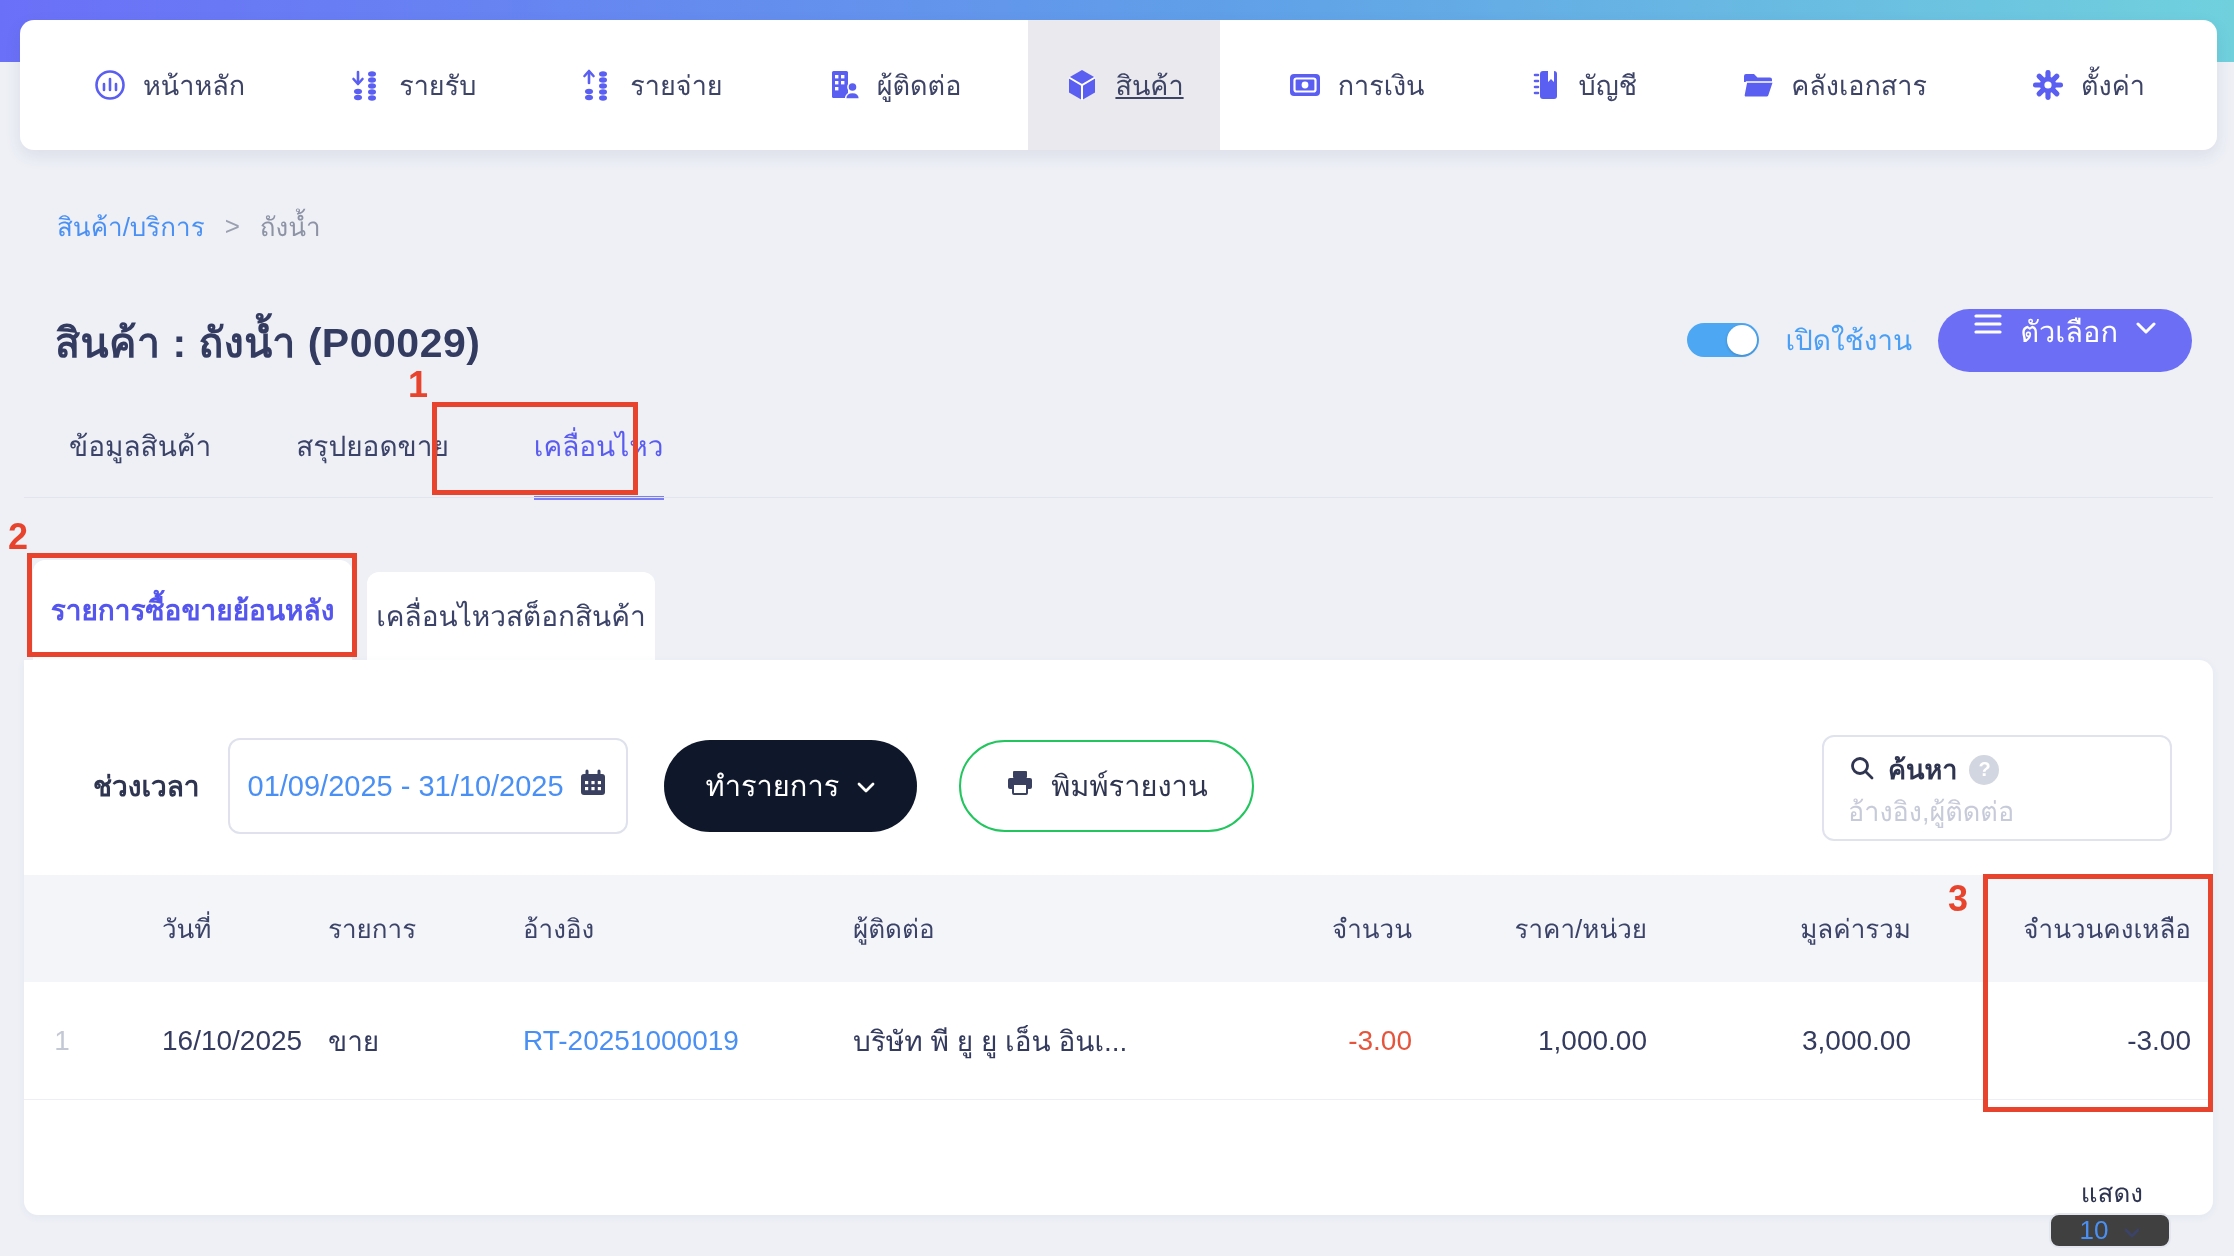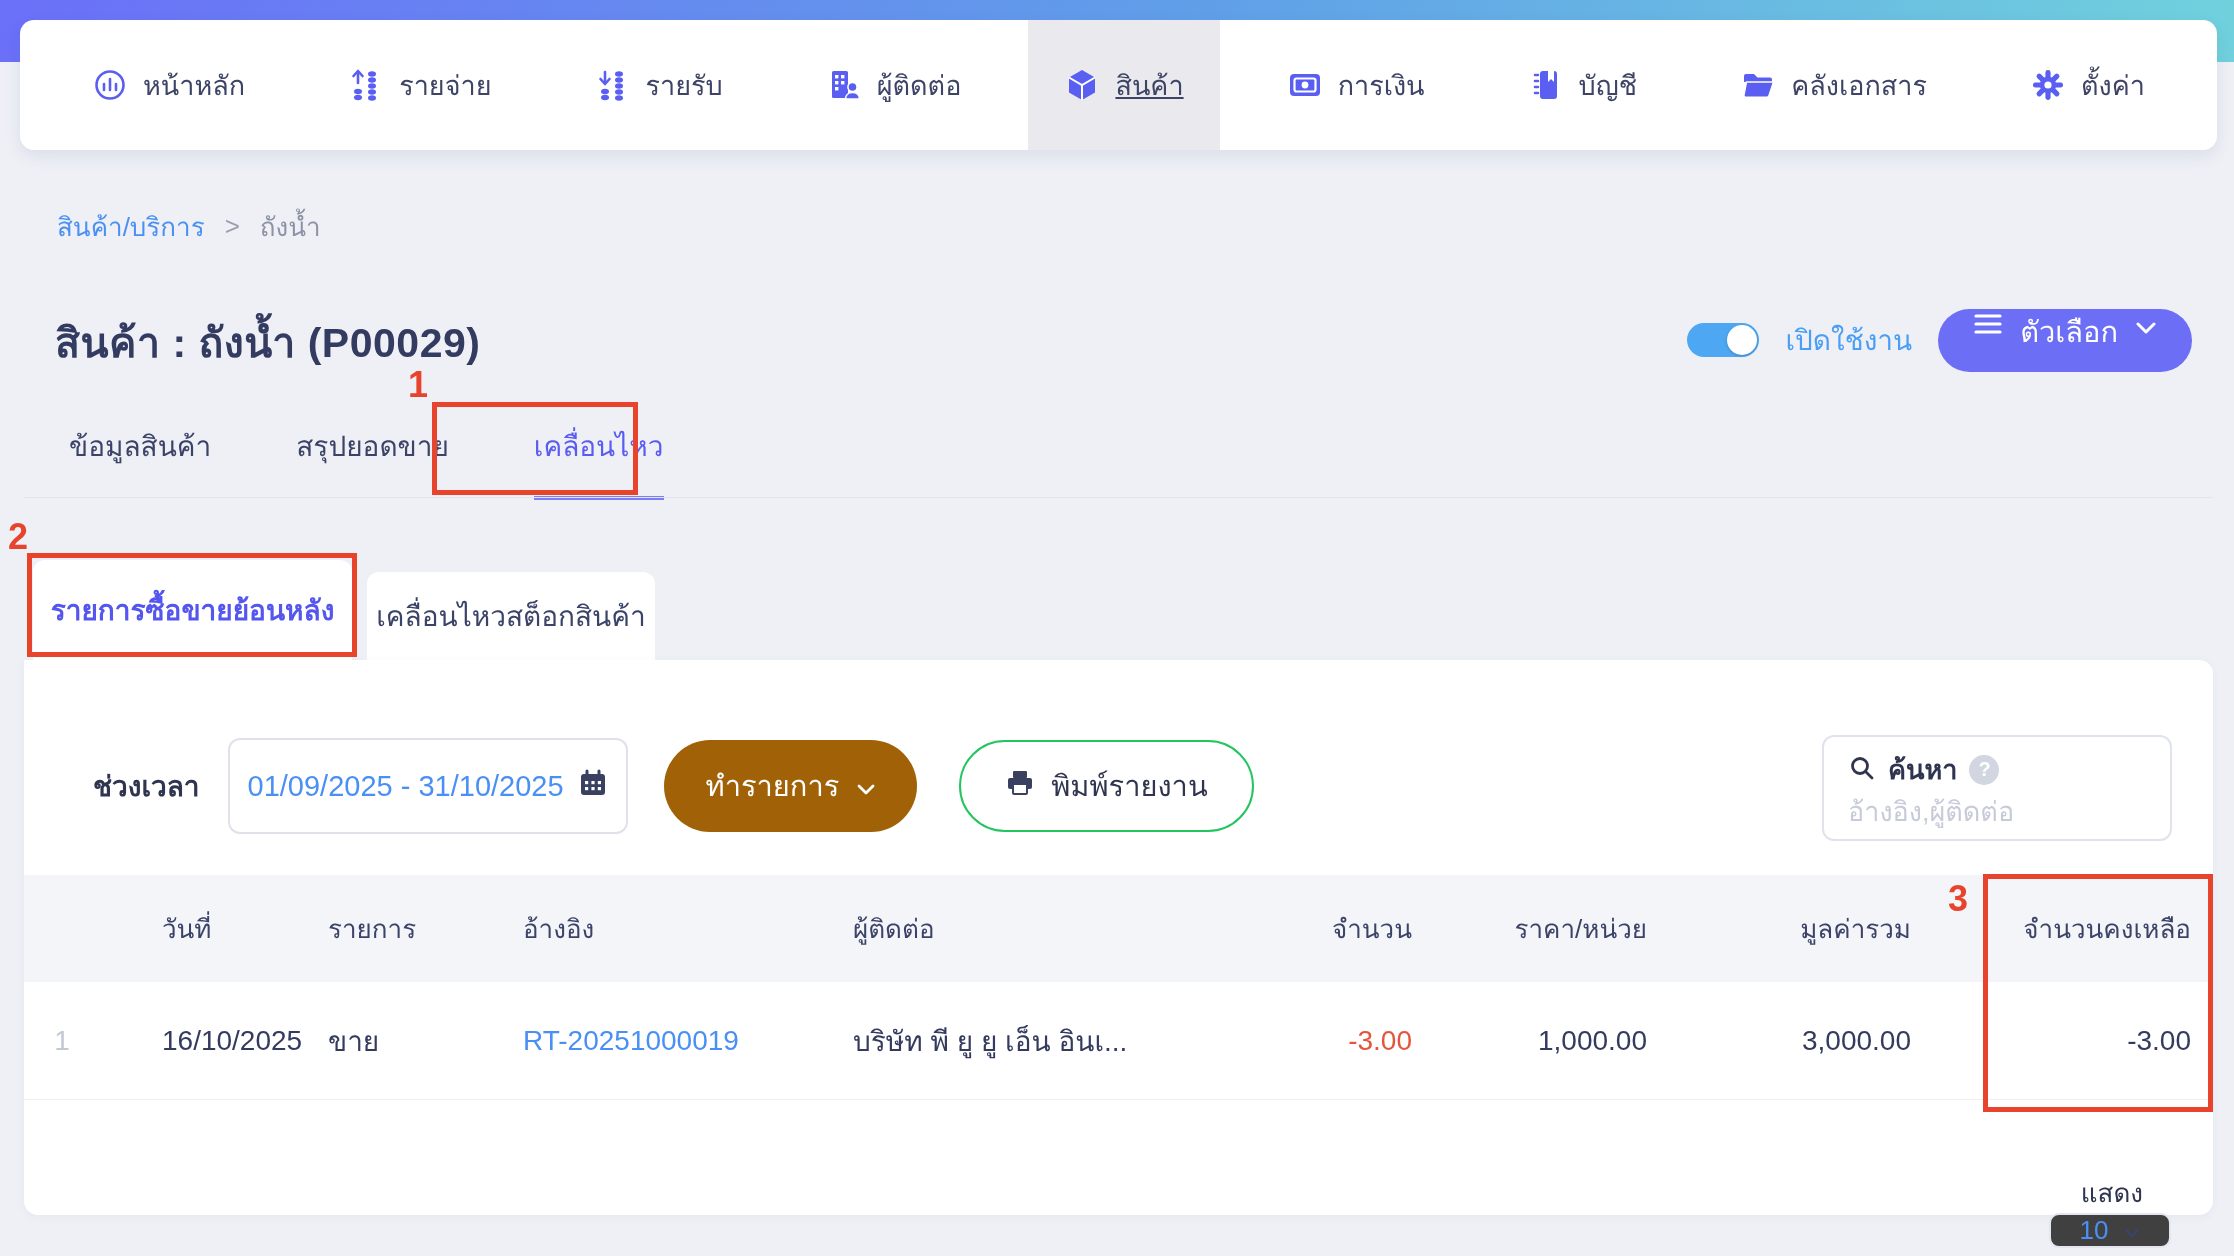--- a/index.html
+++ b/index.html
@@ -85,22 +85,22 @@
     display:flex; align-items:center;margin-left:36px;
   }
   .filter-label { font-size:28px; font-weight:bold; color:#2f3550; margin-right:28px; }
   .date-field {
     width:400px; height:96px; border:2px solid #dfe2ec; border-radius:12px;
     background:#fff; display:flex; align-items:center; justify-content:center;
     gap:14px; color:#4a90f4; font-size:29px; cursor:pointer;
   }
   .action-button {
     margin-left:36px; height:92px; padding:16px 42px; border:none;
-    background:#a16207; color:#fff; font-size:29px; border-radius:46px;
-    display:flex; align-items:center; gap:18px; cursor:pointer;
+    background:#0f172a; color:#fff; font-size:29px; border-radius:46px;
+    display:flex; align-items:center; gap:18px; cursor:pointer;font-family:Liberation Mono, monospace;
   }
   .print-button {
     margin-left:42px; height:92px; padding:0 44px;
     background:#fff; border:2px solid #22c55e; color:#2f3550; font-size:29px;
     border-radius:46px; display:flex; align-items:center; gap:16px; cursor:pointer;
   }
   .search-box {
     position:absolute; top:735px; right:62px; width:350px; height:106px;
     border:2px solid #e0e3ed; border-radius:12px; background:#fff;
     padding:12px 24px; display:flex; flex-direction:column; justify-content:center; gap:6px;
@@ -171,48 +171,48 @@
           <svg width="36" height="36" viewBox="0 0 36 36">
             <circle cx="18" cy="18" r="13.5" fill="none" stroke="#5b5ff1" stroke-width="2.6"></circle>
             <path d="M12 23v-6M18 23V12M24 23v-6" stroke="#5b5ff1" stroke-width="2.6" stroke-linecap="round" fill="none"></path>
           </svg>
         </span>
       <span>หน้าหลัก</span>
     </div>
     <div class="nav-item">
       <span>
           <svg width="36" height="36" viewBox="0 0 36 36" fill="#5b5ff1">
+            <path d="M10 5v11" stroke="#5b5ff1" stroke-width="2.6" stroke-linecap="round" fill="none"></path>
+            <path d="M5.5 12l4.5 5 4.5-5" stroke="#5b5ff1" stroke-width="2.6" stroke-linecap="round" stroke-linejoin="round" fill="none"></path>
+            <ellipse cx="10" cy="24.5" rx="4" ry="2.8"></ellipse>
+            <ellipse cx="10" cy="30.5" rx="4" ry="2.8"></ellipse>
+            <ellipse cx="24" cy="7" rx="4" ry="2.8"></ellipse>
+            <ellipse cx="24" cy="13" rx="4" ry="2.8"></ellipse>
+            <ellipse cx="24" cy="19" rx="4" ry="2.8"></ellipse>
+            <ellipse cx="24" cy="25" rx="4" ry="2.8"></ellipse>
+            <ellipse cx="24" cy="31" rx="4" ry="2.8"></ellipse>
+          </svg>
+        </span>
+      <span>รายรับ</span>
+    </div>
+    <div class="nav-item">
+      <span>
+          <svg width="36" height="36" viewBox="0 0 36 36" fill="#5b5ff1">
             <path d="M10 16V5" stroke="#5b5ff1" stroke-width="2.6" stroke-linecap="round" fill="none"></path>
             <path d="M5.5 9L10 4l4.5 5" stroke="#5b5ff1" stroke-width="2.6" stroke-linecap="round" stroke-linejoin="round" fill="none"></path>
             <ellipse cx="10" cy="24.5" rx="4" ry="2.8"></ellipse>
             <ellipse cx="10" cy="30.5" rx="4" ry="2.8"></ellipse>
             <ellipse cx="24" cy="7" rx="4" ry="2.8"></ellipse>
             <ellipse cx="24" cy="13" rx="4" ry="2.8"></ellipse>
             <ellipse cx="24" cy="19" rx="4" ry="2.8"></ellipse>
             <ellipse cx="24" cy="25" rx="4" ry="2.8"></ellipse>
             <ellipse cx="24" cy="31" rx="4" ry="2.8"></ellipse>
           </svg>
         </span>
       <span>รายจ่าย</span>
-    </div>
-    <div class="nav-item">
-      <span>
-          <svg width="36" height="36" viewBox="0 0 36 36" fill="#5b5ff1">
-            <path d="M10 5v11" stroke="#5b5ff1" stroke-width="2.6" stroke-linecap="round" fill="none"></path>
-            <path d="M5.5 12l4.5 5 4.5-5" stroke="#5b5ff1" stroke-width="2.6" stroke-linecap="round" stroke-linejoin="round" fill="none"></path>
-            <ellipse cx="10" cy="24.5" rx="4" ry="2.8"></ellipse>
-            <ellipse cx="10" cy="30.5" rx="4" ry="2.8"></ellipse>
-            <ellipse cx="24" cy="7" rx="4" ry="2.8"></ellipse>
-            <ellipse cx="24" cy="13" rx="4" ry="2.8"></ellipse>
-            <ellipse cx="24" cy="19" rx="4" ry="2.8"></ellipse>
-            <ellipse cx="24" cy="25" rx="4" ry="2.8"></ellipse>
-            <ellipse cx="24" cy="31" rx="4" ry="2.8"></ellipse>
-          </svg>
-        </span>
-      <span>รายรับ</span>
     </div>
     <div class="nav-item">
       <span>
           <svg width="36" height="36" viewBox="0 0 36 36">
             <rect x="6" y="4" width="16" height="27" rx="1.5" fill="#5b5ff1"></rect>
             <g fill="#fff">
               <rect x="9" y="8" width="3.4" height="3.4"></rect>
               <rect x="15" y="8" width="3.4" height="3.4"></rect>
               <rect x="9" y="14" width="3.4" height="3.4"></rect>
               <rect x="15" y="14" width="3.4" height="3.4"></rect>

